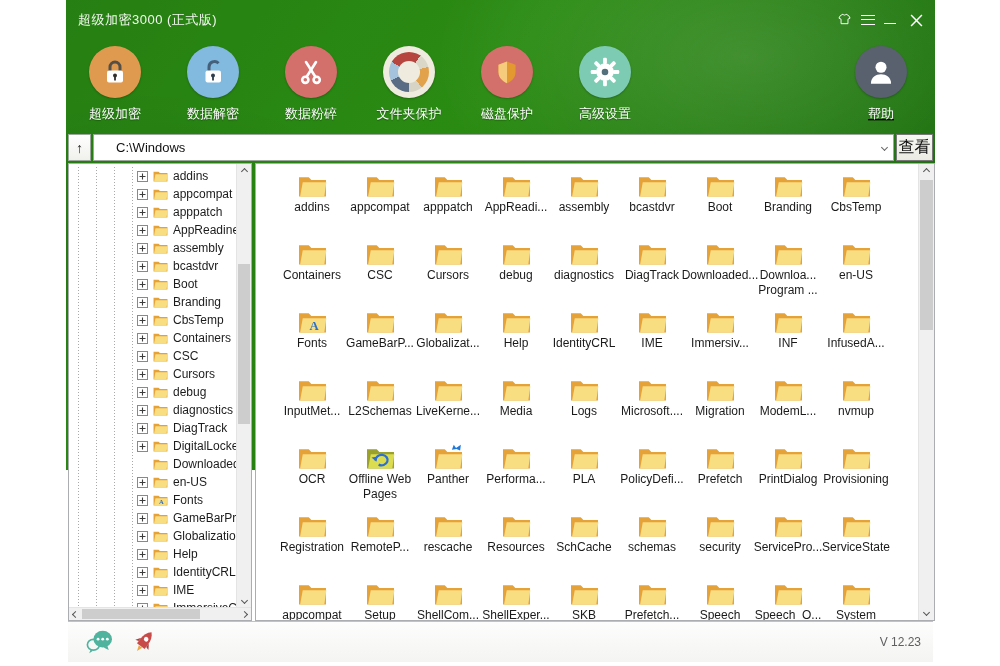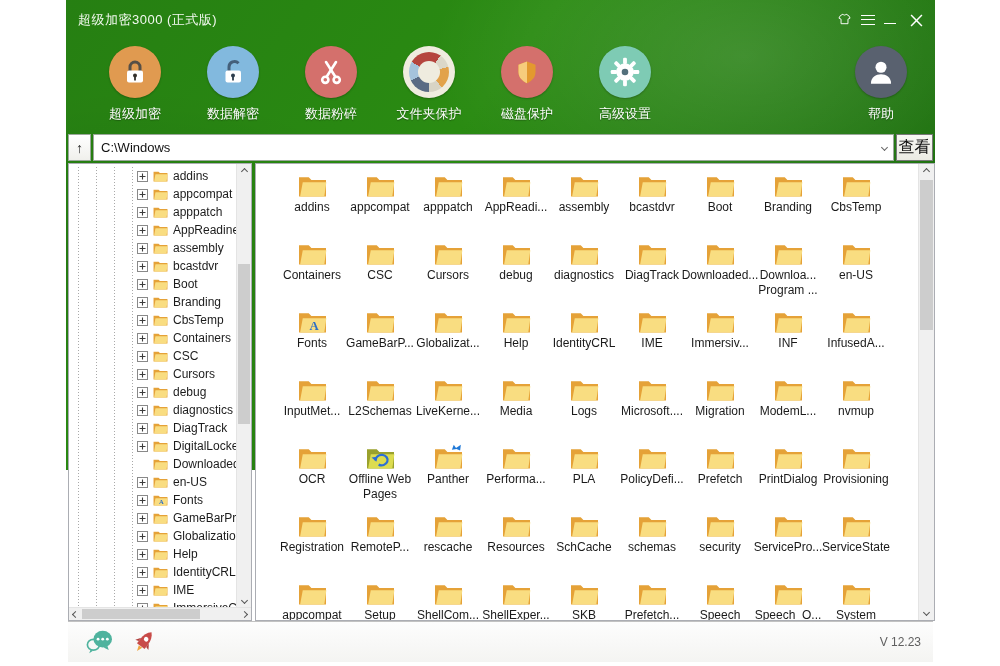--- a/index.html
+++ b/index.html
@@ -19,35 +19,35 @@
   
   .titlebar { position:absolute; left:0; top:0; right:0; height:40px; }
   .title-text { position:absolute; left:12px; top:11px; color:#f3f9f0; font-size:13px; letter-spacing:.5px; }
   .winctl { position:absolute; top:11px; width:18px; height:18px; display:flex; align-items:center; justify-content:center; cursor:pointer; }
   .wc-skin  { right:82px; } .wc-menu { right:58px; } .wc-min { right:36px; } .wc-close { right:10px; }
   .wc-menu .bars { width:14px; height:10px; border-top:1.6px solid #fff; border-bottom:1.6px solid #fff; position:relative; }
   .wc-menu .bars::after { content:""; position:absolute; left:0; right:0; top:2.8px; border-top:1.6px solid #fff; }
   .wc-min .dash { width:12px; border-top:1.8px solid #fff; margin-top:6px; }
 
   
-  .toolbar { position:absolute; left:0; top:40px; right:0; height:92px; display:flex; padding-left:20px; }
+  .toolbar { position:absolute; left:0; top:40px; right:0; height:92px; display:flex; padding-left:0; }
   .tool { width:98px; display:flex; flex-direction:column; align-items:center; padding-top:6px; cursor:pointer; }
-  .tool-help { margin-left:auto; margin-right:5px; }
+  .tool-help { margin-left:auto; margin-right:5px;text-decoration:underline; }
   .circle { width:52px; height:52px; border-radius:50%; display:flex; align-items:center; justify-content:center; box-shadow:0 1px 2px rgba(0,0,0,.25); }
   .tlabel { margin-top:7px; color:#fff; font-size:13px; text-shadow:0 1px 1px rgba(0,0,0,.35); white-space:nowrap; }
   .ring { width:40px; height:40px; border-radius:50%;
     background:conic-gradient(from -20deg,#b5453e 0 55deg,#dbd7c8 55deg 95deg,#e2a24b 95deg 160deg,#d8d4c5 160deg 200deg,#5a6b84 200deg 265deg,#a5c3dc 265deg 320deg,#b5453e 320deg 360deg); 
     display:flex; align-items:center; justify-content:center; }
   .ring .hole { width:22px; height:22px; border-radius:50%; background:#efecdf; }
 
   
   .addressrow { position:absolute; left:2px; right:2px; top:134px; height:27px; display:flex; gap:2px; }
   .up-btn { width:23px; background:linear-gradient(#fff,#f0f0ec); border:1px solid #9aa79a; color:#222; font-size:14px; display:flex; align-items:center; justify-content:center; cursor:pointer; }
   .combo { flex:1; background:#fff; border:1px solid #9aa79a; position:relative; display:flex; align-items:center; cursor:text; }
-  .combo .path { font-size:13px; color:#111; padding-left:7px; }
+  .combo .path { font-size:13px; color:#111; padding-left:22px; }
   .combo .dd { position:absolute; right:6px; top:10px; }
   .view-btn { width:37px; background:linear-gradient(#f8f8f4,#eBeBe3); border:1px solid #777; font-size:16px; color:#111; display:flex; align-items:center; justify-content:center; cursor:pointer;text-align:center; }
 
   .chev { width:7px; height:7px; border-left:1.6px solid #555; border-bottom:1.6px solid #555; display:inline-block; }
   .chev.up { transform:rotate(135deg); } .chev.down { transform:rotate(-45deg); }
   .chev.left { transform:rotate(45deg); } .chev.right { transform:rotate(-135deg); }
   .chev.sm { width:5px; height:5px; border-width:1.4px; }
 
   
   .content { position:absolute; left:2px; right:2px; top:163px; height:458px; }

